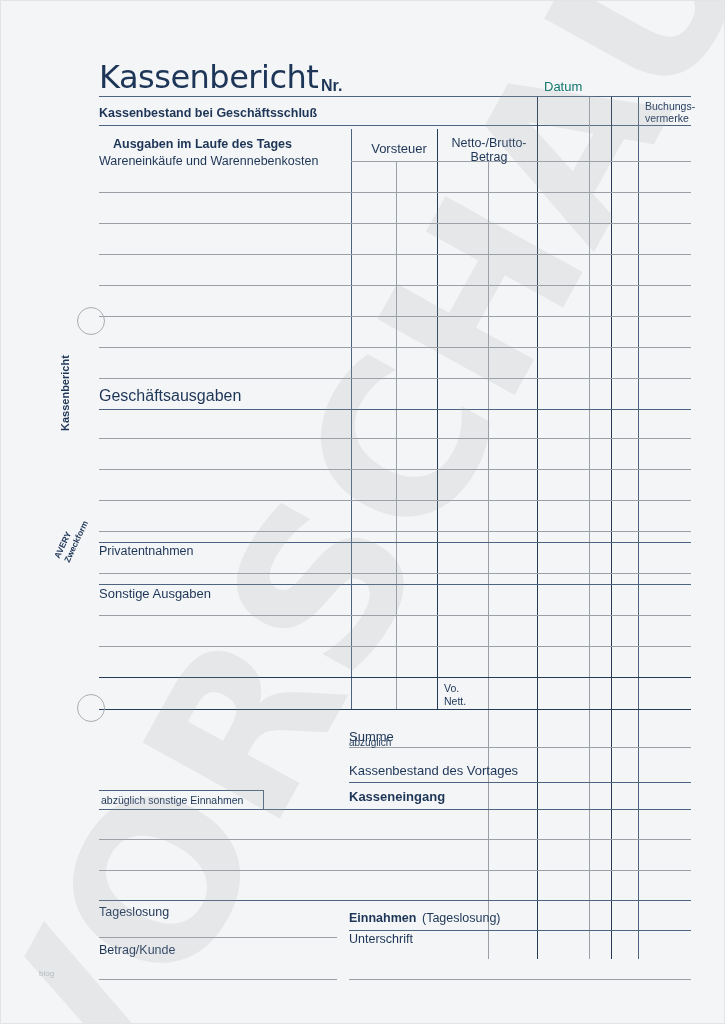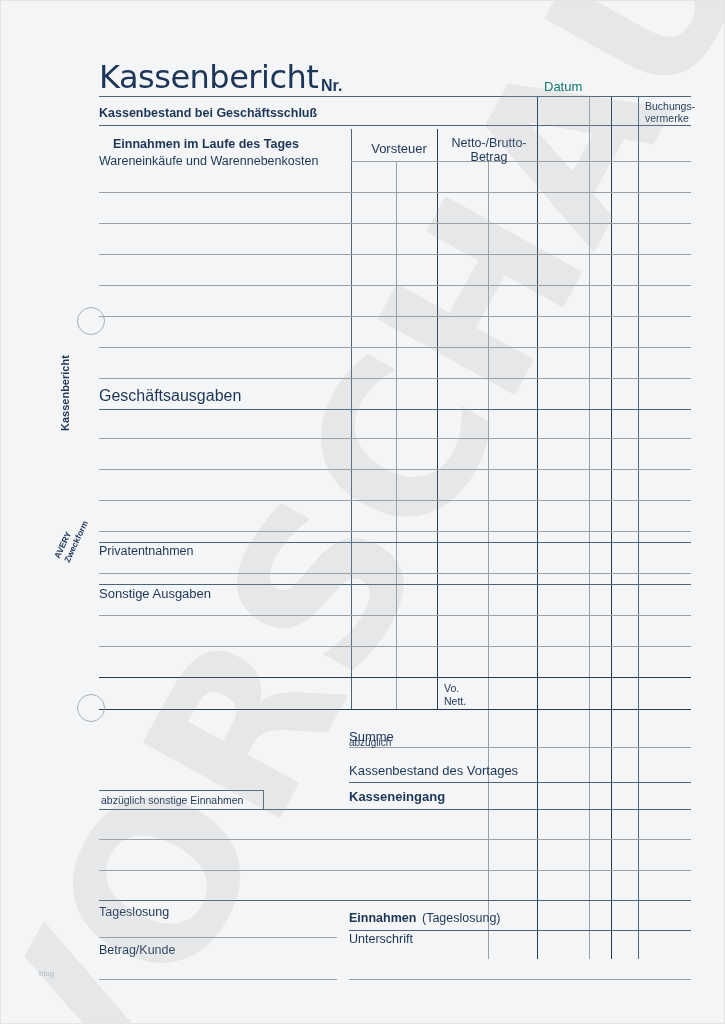--- a/index.html
+++ b/index.html
@@ -86,21 +86,21 @@
 
   <div id="title">Kassenbericht</div>
   <div id="nr">Nr.</div>
   <div id="datum">Datum</div>
 
   <div class="h med" style="left:98px;top:95px;width:592px;"></div>
 
   <div class="lbl b" style="left:98px;top:106px;font-size:12.5px;">Kassenbestand bei Geschäftsschluß</div>
   <div class="h med" style="left:98px;top:124px;width:592px;"></div>
 
-  <div class="lbl b" style="left:112px;top:137px;font-size:12.5px;">Einnahmen im Laufe des Tages</div>
+  <div class="lbl b" style="left:112px;top:137px;font-size:12.5px;">Ausgaben im Laufe des Tages</div>
   <div class="lbl" style="left:98px;top:154px;font-size:12.5px;">Wareneinkäufe und Warennebenkosten</div>
 
   <div class="lbl cell2" style="left:360px;top:141px;width:76px;font-size:13px;">Vorsteuer</div>
 
   <div class="lbl cell2" style="left:440px;top:135px;width:96px;font-size:12.5px;">Netto-/Brutto-</div>
   <div class="lbl cell2" style="left:440px;top:149px;width:96px;font-size:12.5px;">Betrag</div>
 
   <div class="lbl" style="left:644px;top:100px;font-size:10.5px;">Buchungs-</div>
   <div class="lbl" style="left:644px;top:112px;font-size:10.5px;">vermerke</div>
 

